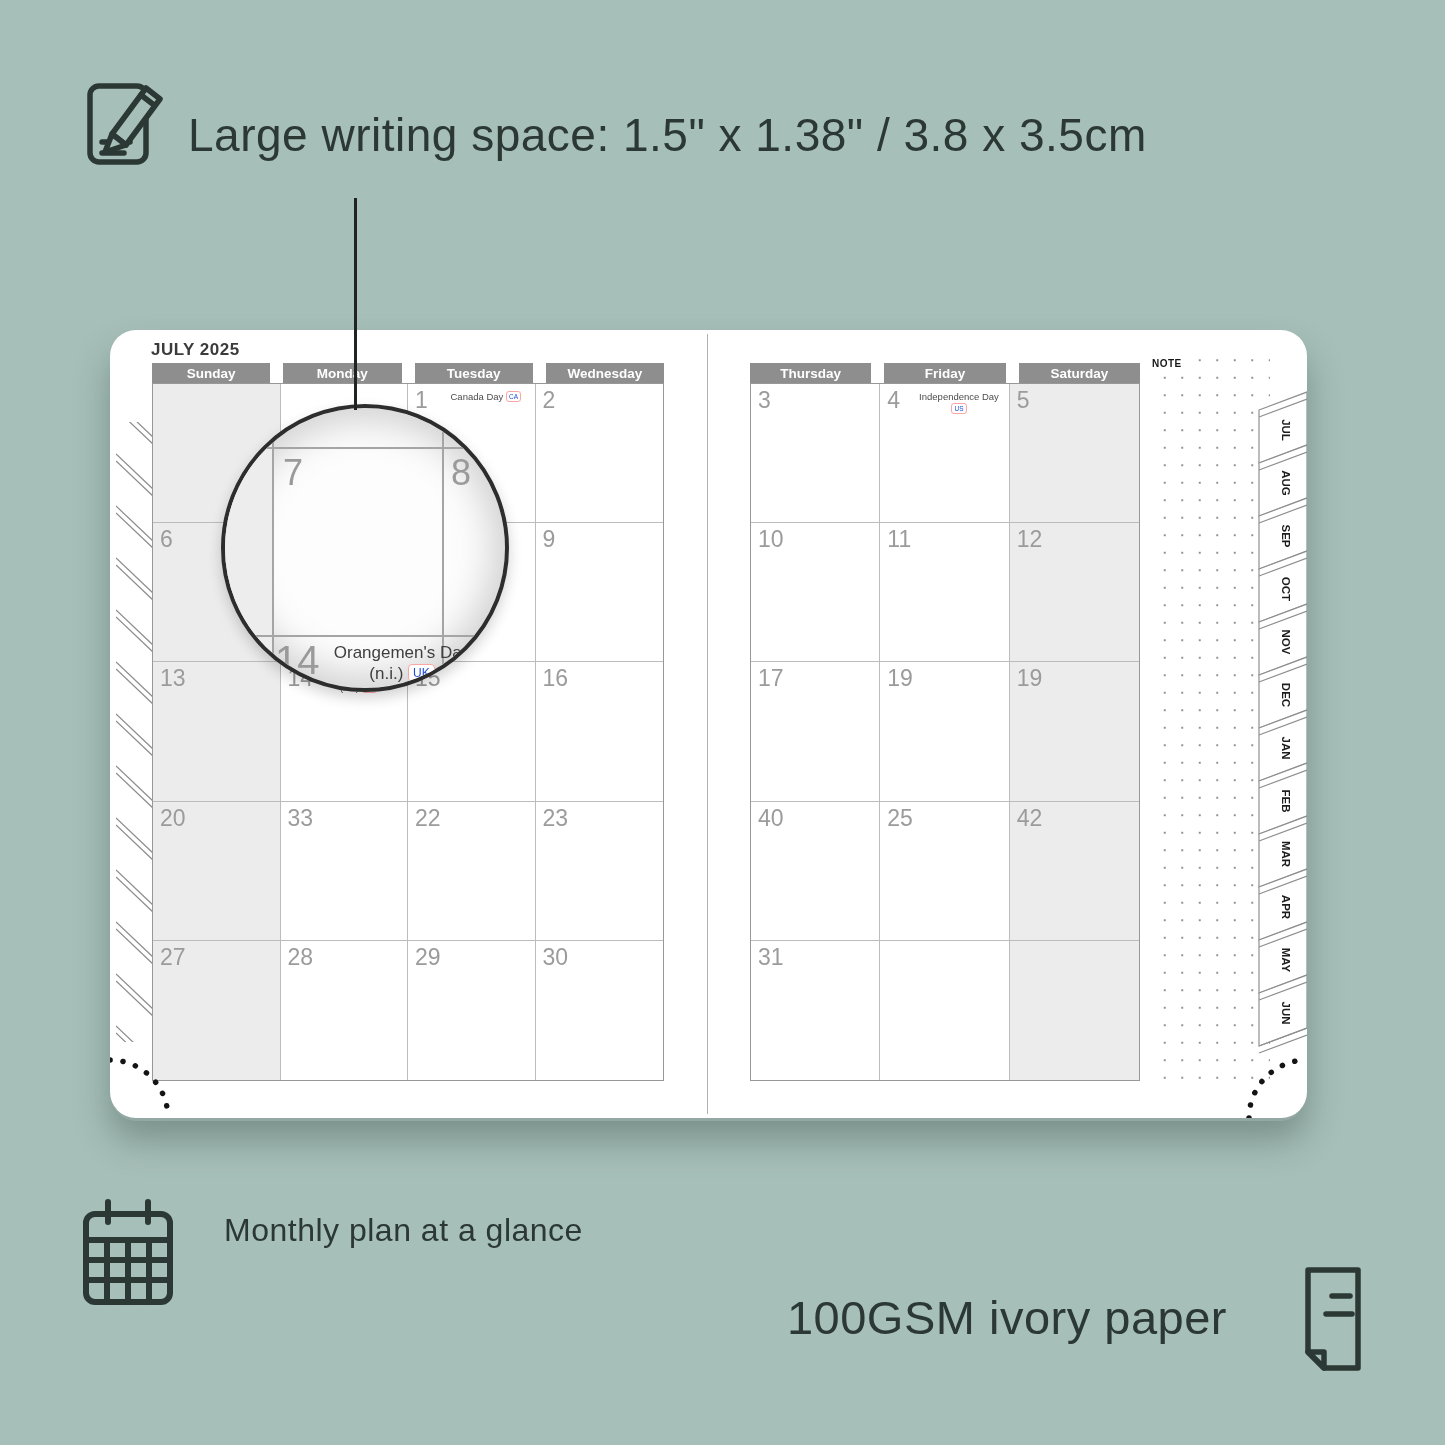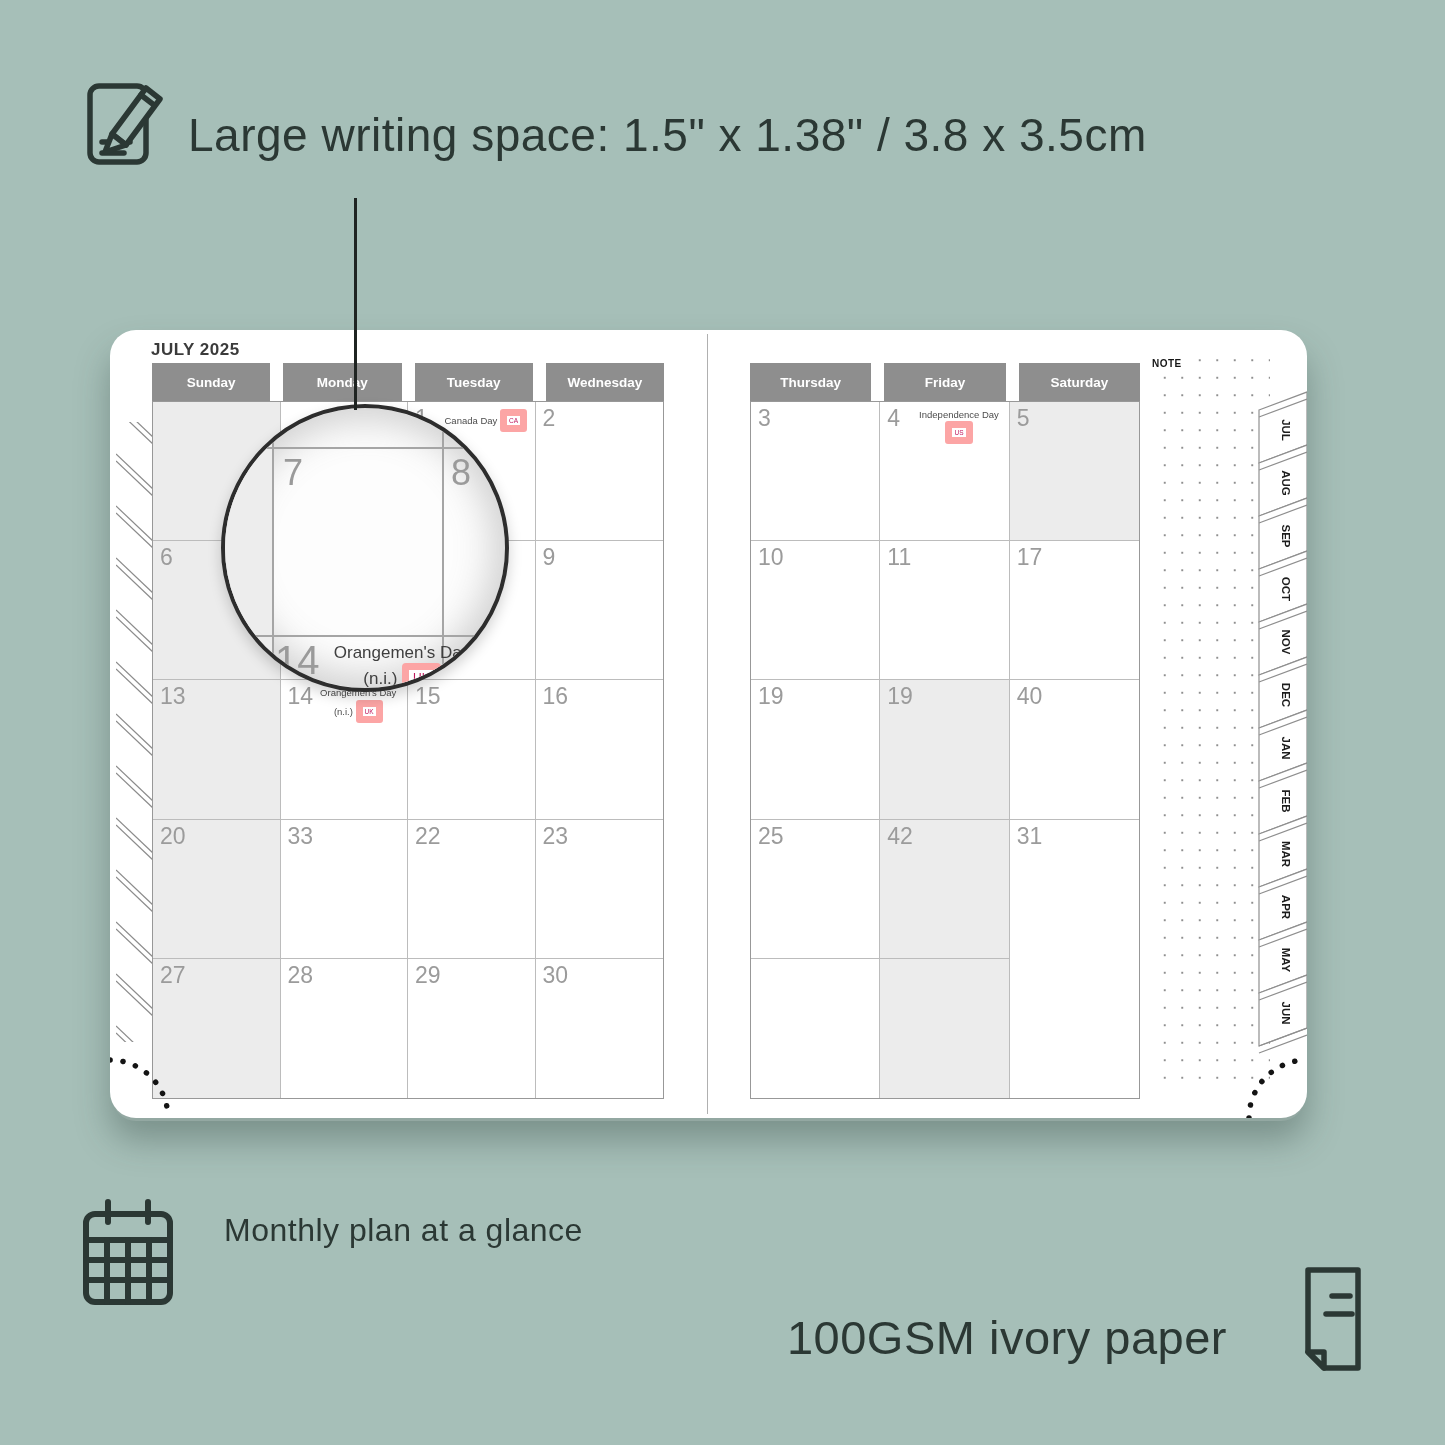--- a/index.html
+++ b/index.html
@@ -5,21 +5,21 @@
   html,body{margin:0;padding:0;}
   body{
     width:1445px;height:1445px;position:relative;overflow:hidden;
     background:#a6bfb8;
     font-family:"Liberation Sans",sans-serif;
     color:#2b3834;
   }
   .feature-text{position:absolute;font-size:46px;color:#2b3834;letter-spacing:0.5px;white-space:nowrap;}
   #feat-top{left:188px;top:108px;}
   #feat-monthly{left:224px;top:1212px;font-size:32px;}
-  #feat-paper{right:218px;top:1290px;font-size:47px;margin-top:20px;}
+  #feat-paper{right:218px;top:1290px;font-size:47px;}
   .feat-icon{position:absolute;}
   #icon-pencilpad{left:80px;top:72px;width:100px;height:100px;}
   #icon-calendar{left:78px;top:1196px;width:100px;height:116px;}
   #icon-paper{left:1272px;top:1262px;width:100px;height:116px;}
 
   
   .pointer-line{position:absolute;left:354px;top:198px;width:3px;height:212px;background:#1f2422;z-index:6;}
 
   
   .planner{
@@ -27,34 +27,34 @@
     background:#ffffff;border-radius:26px;overflow:hidden;
     box-shadow:0 5px 0 -2px #93a8a2, 0 22px 34px rgba(40,60,55,.35);
     z-index:1;
   }
   .month-title{position:absolute;left:41px;top:10px;font-size:17px;font-weight:bold;color:#3b3b3b;letter-spacing:.5px;}
   .gutter{position:absolute;left:597px;top:4px;bottom:4px;width:1px;background:#b0b0b0;}
 
   .cal-page{position:absolute;top:33px;}
   #left-page{left:42px;width:512px;height:719px;}
   #right-page{left:640px;width:390px;height:719px;}
-  .cal-head{display:grid;grid-auto-flow:column;grid-auto-columns:1fr;gap:13px;height:38px;}
+  .cal-head{display:grid;grid-auto-flow:column;grid-auto-columns:1fr;gap:13px;height:20px;}
   .day-head{background:#8e8e8e;color:#ffffff;font-weight:bold;font-size:13.5px;display:flex;align-items:center;justify-content:center;}
   .cal-body{display:grid;grid-auto-rows:1fr;height:698px;border:1px solid #989898;box-sizing:border-box;}
   .cols-4 .cal-body{grid-template-columns:repeat(4,1fr);}
   .cols-3 .cal-body{grid-template-columns:repeat(3,1fr);}
   .cal-cell{position:relative;border-right:1px solid #bcbcbc;border-bottom:1px solid #bcbcbc;padding:3px 0 0 7px;box-sizing:border-box;background:#fff;}
   .cols-4 .cal-cell:nth-child(4n){border-right:none;}
   .cols-3 .cal-cell:nth-child(3n){border-right:none;}
   .cols-4 .cal-cell:nth-last-child(-n+4){border-bottom:none;}
   .cols-3 .cal-cell:nth-last-child(-n+3){border-bottom:none;}
   .cal-cell.shaded{background:#ececec;}
   .date-num{font-size:23px;color:#9b9b9b;}
   .holiday{position:absolute;top:7px;left:32px;right:3px;text-align:center;font-size:9.5px;color:#4c4c4c;line-height:1.3;}
-  .badge{display:inline-block;border:7px solid #fca5a5;border-radius:3px;font-size:6.5px;line-height:9px;padding:0 2px;color:#be185d;background:#fff;vertical-align:1px;}
+  .badge{display:inline-block;border:1px solid #fca5a5;border-radius:3px;font-size:6.5px;line-height:9px;padding:0 2px;color:#1d4ed8;background:#fff;vertical-align:1px;}
   .badge-lg{font-size:12px;line-height:16px;border-radius:4px;padding:0 4px;vertical-align:2px;}
 
   
   .note-area{
     position:absolute;left:1040px;top:28px;width:120px;height:726px;
     background-image:radial-gradient(circle,#8f8f8f 1.3px,rgba(0,0,0,0) 1.4px);
     background-size:17.5px 17.5px;background-position:6px 11px;
   }
   .note-label{position:absolute;left:2px;top:0;background:#ffffff;padding:0 5px 2px 0;font-weight:bold;font-size:10px;color:#161616;letter-spacing:.5px;}
 
@@ -165,20 +165,21 @@
         <div class="day-head">Thursday</div>
         <div class="day-head">Friday</div>
         <div class="day-head">Saturday</div>
       </div>
     <div class="cal-body">
         <div class="cal-cell"><span class="date-num">3</span></div>
         <div class="cal-cell"><span class="date-num">4</span><span class="holiday">Independence Day <span class="badge">US</span></span></div>
         <div class="cal-cell shaded"><span class="date-num">5</span></div>
         <div class="cal-cell"><span class="date-num">10</span></div>
         <div class="cal-cell"><span class="date-num">11</span></div>
+        <div class="cal-cell shaded"><span class="date-num">12</span></div>
         <div class="cal-cell"><span class="date-num">17</span></div>
         <div class="cal-cell"><span class="date-num">19</span></div>
         <div class="cal-cell shaded"><span class="date-num">19</span></div>
         <div class="cal-cell"><span class="date-num">40</span></div>
         <div class="cal-cell"><span class="date-num">25</span></div>
         <div class="cal-cell shaded"><span class="date-num">42</span></div>
         <div class="cal-cell"><span class="date-num">31</span></div>
         <div class="cal-cell"><span class="date-num"></span></div>
         <div class="cal-cell shaded"><span class="date-num"></span></div>
       </div>

